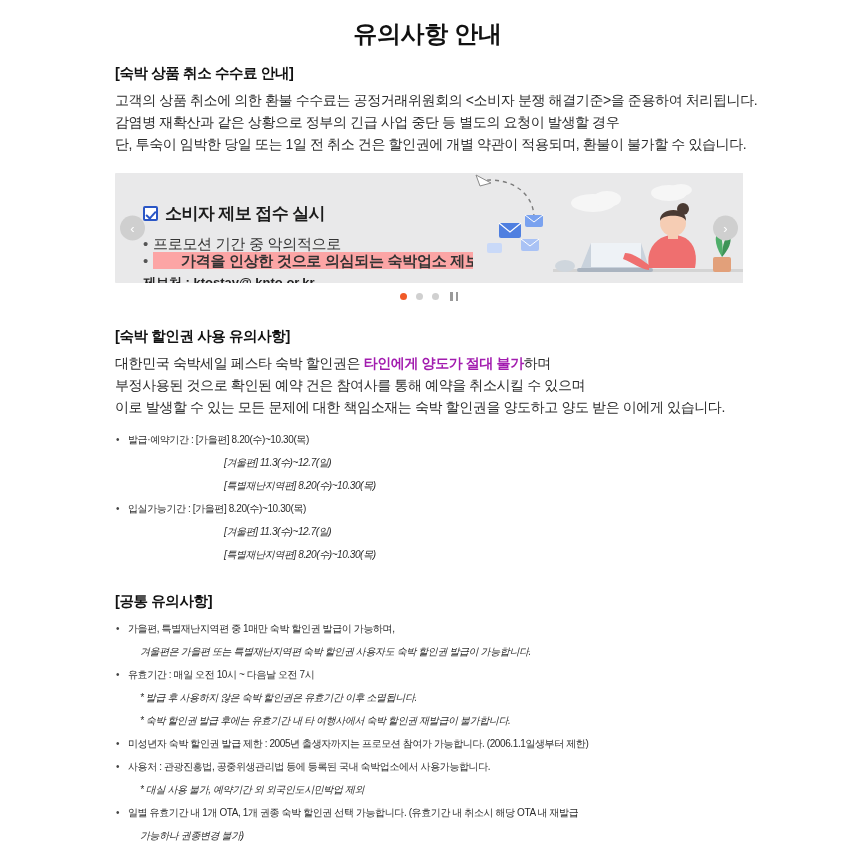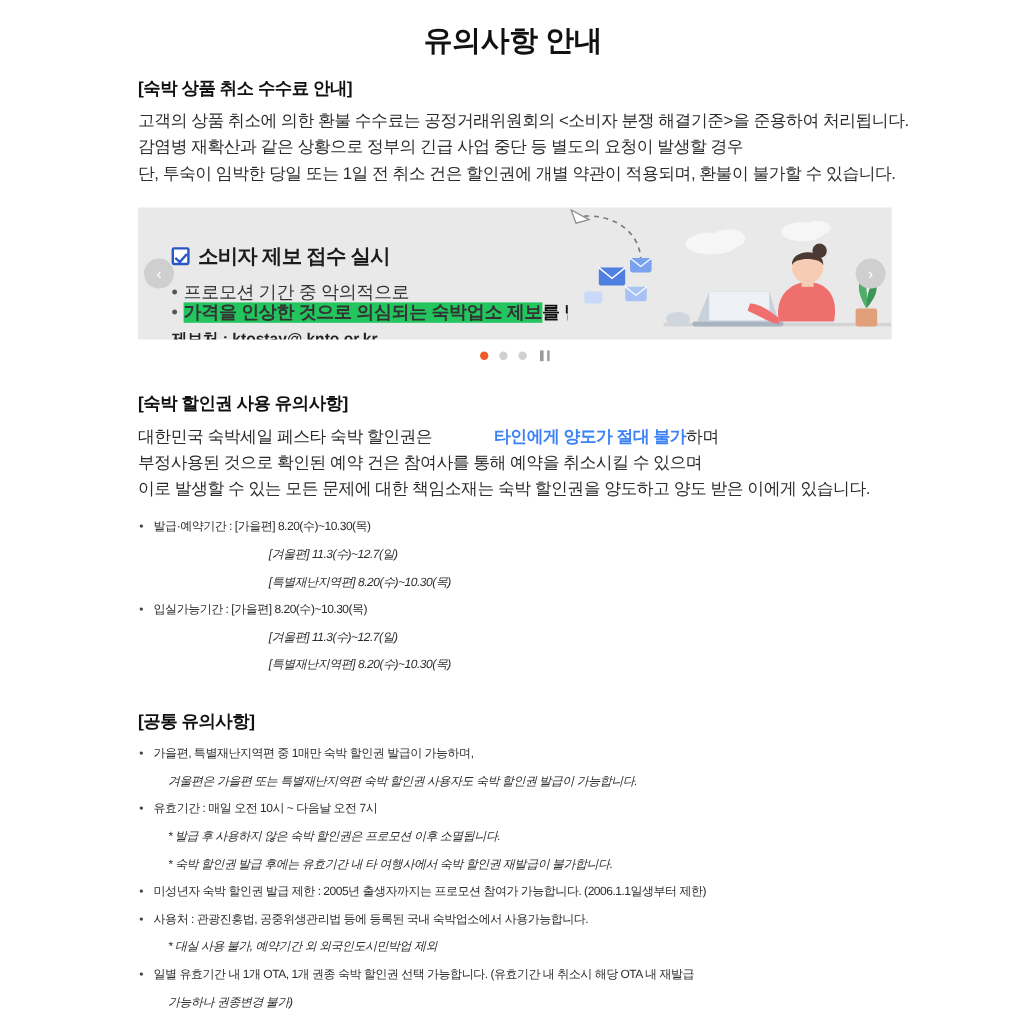--- a/index.html
+++ b/index.html
@@ -41,21 +41,21 @@
     margin: 0 0 6px 0;
     letter-spacing: -0.4px;
   }
   .line {
     font-size: 14px;
     line-height: 22px;
     color: #2b2b2b;
     letter-spacing: -0.4px;
     white-space: nowrap;
   }
-  .red-bold { color: #3b82f6; font-weight: bold; margin-left: 48px; }
+  .red-bold { color: #a21caf; font-weight: bold; }
 
   
   .carousel {
     position: relative;
     margin: 18px 0 6px 0;
     width: 628px;
   }
   .banner {
     position: relative;
     width: 628px;
@@ -115,22 +115,23 @@
     white-space: nowrap;
   }
   .banner-bullets .bl::before {
     content: "•";
     position: absolute;
     left: 0;
     top: 0;
     color: #555;
   }
   .bhl {
-    background: #22c55e;
-    font-weight: bold;
+    background: #fca5a5;
+    font-weight: bold;
+    padding-left: 28px;
   }
   .bbold { font-weight: bold; color: #111; }
   .banner-mail {
     margin-top: 5px;
     font-size: 13px;
     font-weight: bold;
     color: #222;
   }
   .banner-art {
     position: absolute;
@@ -335,21 +336,21 @@
 
       <div class="blist">
 
         <div class="bitem">
           <span class="nowrap">가을편, 특별재난지역편 중 1매만 숙박 할인권 발급이 가능하며,</span>
           <span class="sub indent-2">겨울편은 가을편 또는 특별재난지역편 숙박 할인권 사용자도 숙박 할인권 발급이 가능합니다.</span>
         </div>
 
         <div class="bitem">
           <span class="nowrap">유효기간 : 매일 오전 10시 ~ 다음날 오전 7시</span>
-          <span class="sub indent-2">* 발급 후 사용하지 않은 숙박 할인권은 프로모션 이후 소멸됩니다.</span>
+          <span class="sub indent-2">* 발급 후 사용하지 않은 숙박 할인권은 유효기간 이후 소멸됩니다.</span>
           <span class="sub indent-2">* 숙박 할인권 발급 후에는 유효기간 내 타 여행사에서 숙박 할인권 재발급이 불가합니다.</span>
         </div>
 
         <div class="bitem">
           <span class="nowrap">미성년자 숙박 할인권 발급 제한 : 2005년 출생자까지는 프로모션 참여가 가능합니다. (2006.1.1일생부터 제한)</span>
         </div>
 
         <div class="bitem">
           <span class="nowrap">사용처 : 관광진흥법, 공중위생관리법 등에 등록된 국내 숙박업소에서 사용가능합니다.</span>
           <span class="sub indent-2">* 대실 사용 불가, 예약기간 외 외국인도시민박업 제외</span>

